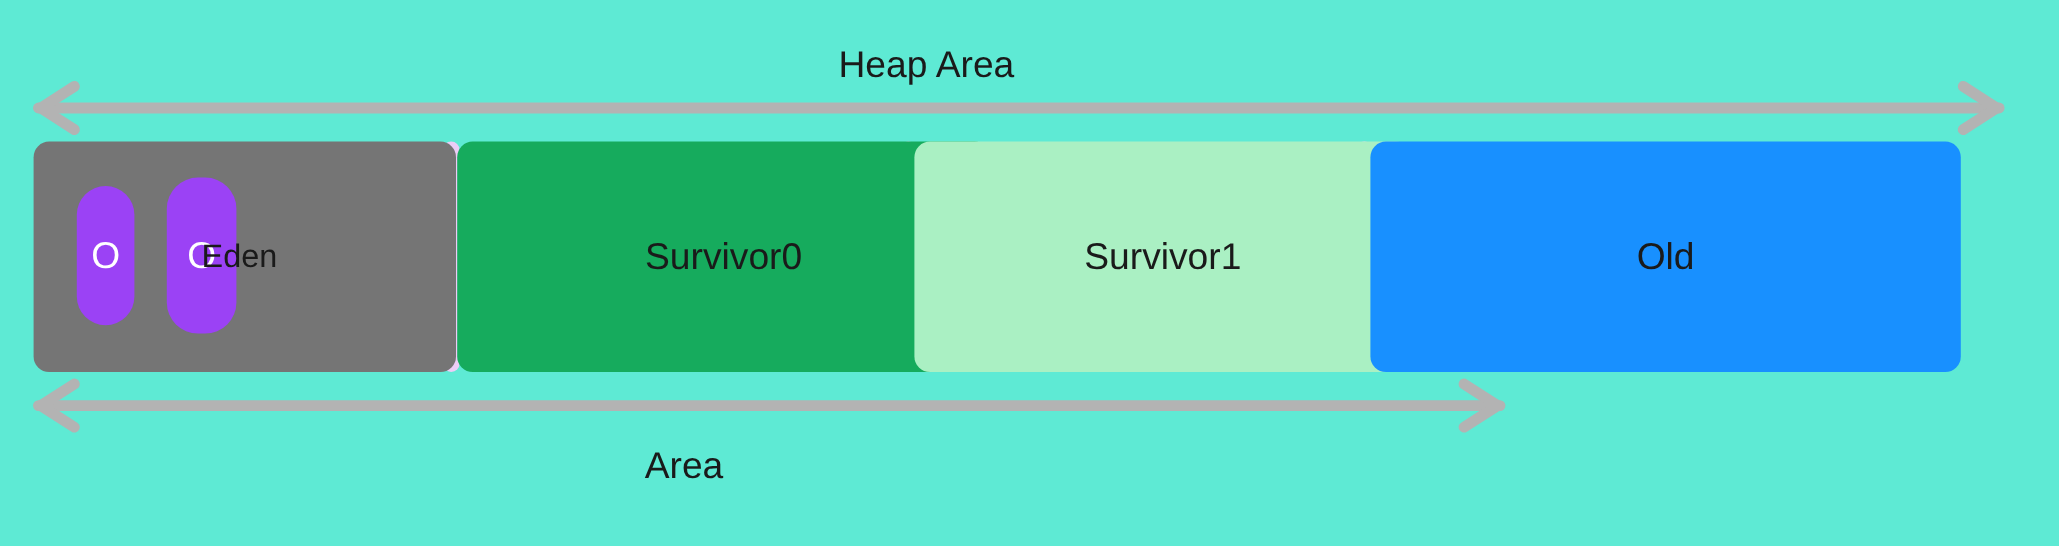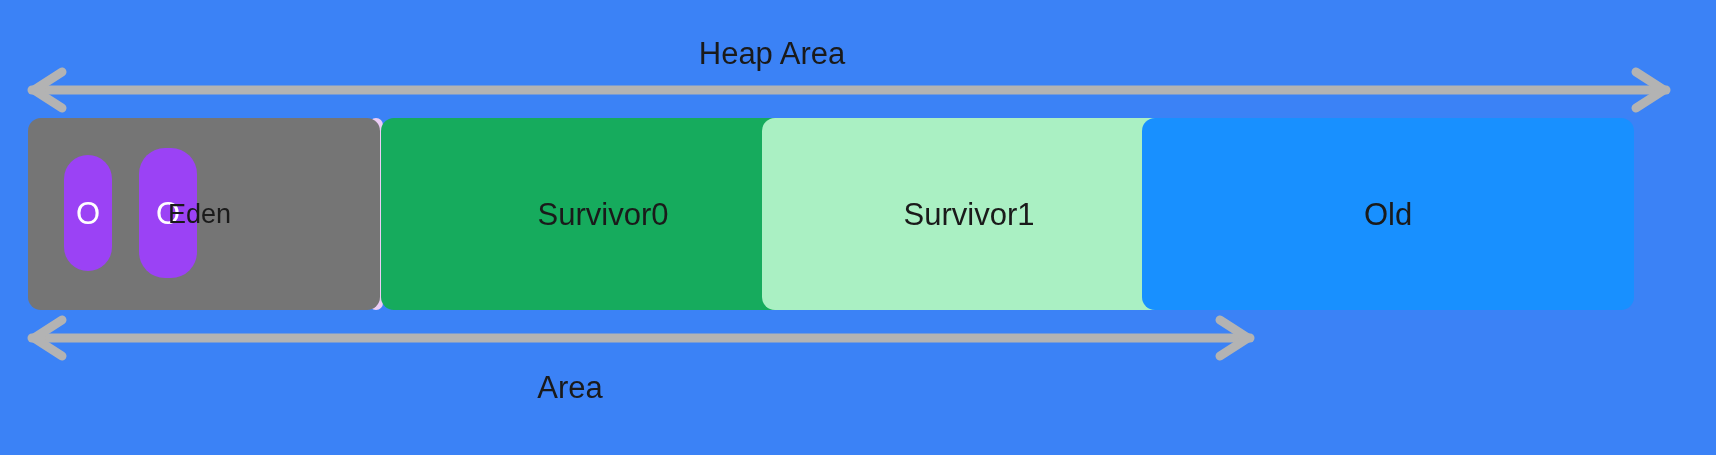--- a/index.html
+++ b/index.html
@@ -6,21 +6,21 @@
   html, body {
     width:1716px; height:455px;
     background:#ffffff;
     font-family:"Liberation Sans", sans-serif;
     overflow:hidden;
   }
   #stage {
     position:relative;
     width:1716px;
     height:455px;
-    background:#3b82f6;
+    background:#5eead4;
   }
 
   
   .caption {
     position:absolute;
     color:#1a1a1a;
     font-size:31px;
     line-height:1;
     white-space:nowrap;
     text-align:center;

